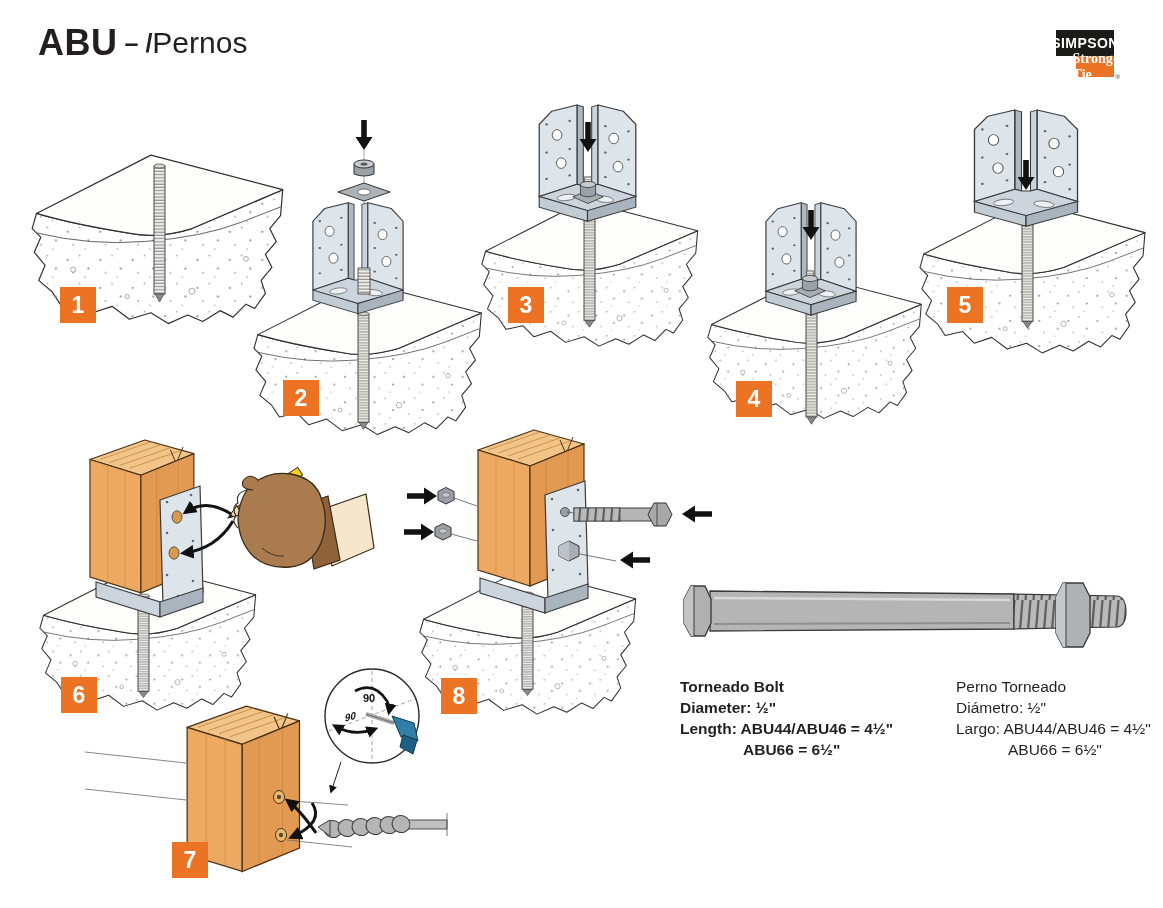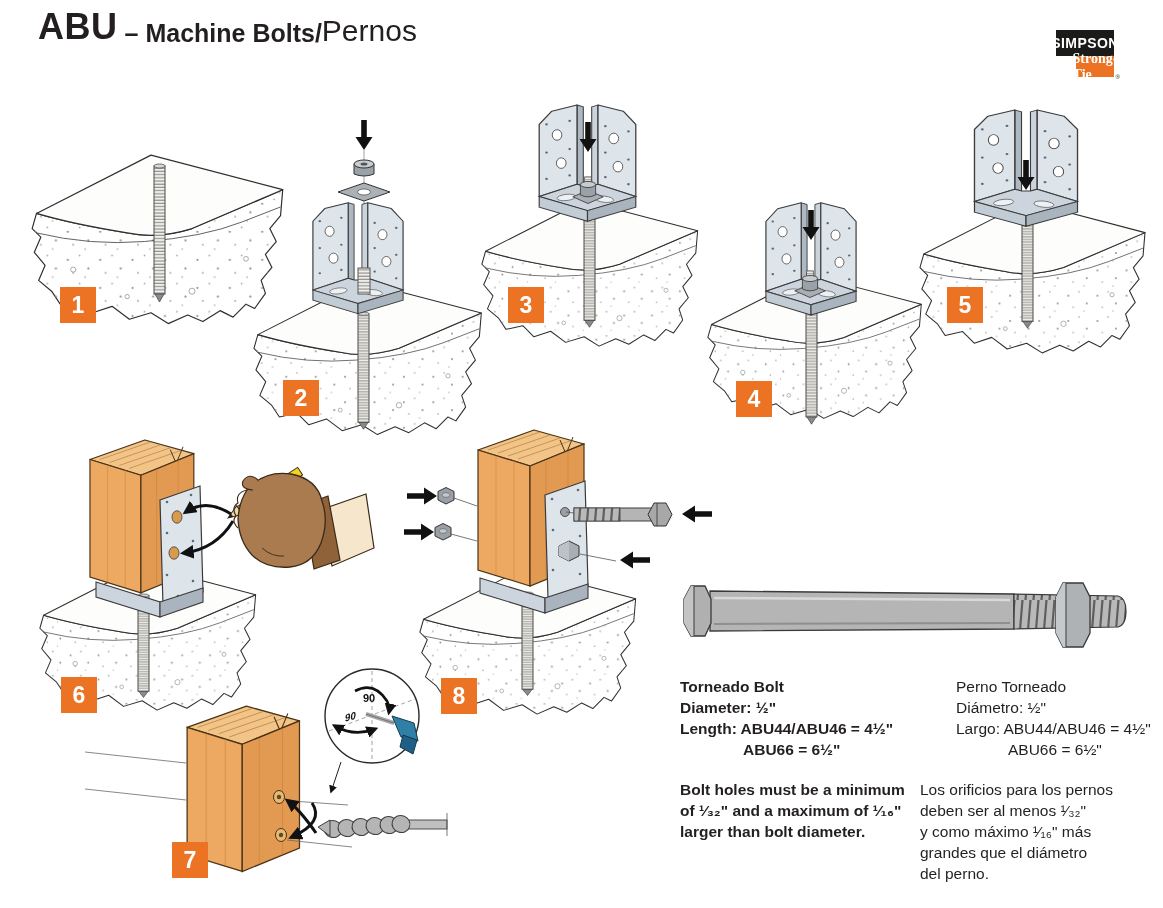--- a/index.html
+++ b/index.html
@@ -1,21 +1,21 @@
 <!DOCTYPE html>
 <html style="--accent-orange: #EB7323; --logo-black: #1B1B19; --wood-orange: #EDA961; --metal-gray: #DDE4EA; --bolt-gray: #B5B5B5;"><head>
 <meta charset="utf-8">
 <style>
   html,body{margin:0;padding:0;background:#fff;}
   .canvas{position:relative;width:1163px;height:908px;background:#fff;overflow:hidden;
           font-family:"Liberation Sans","DejaVu Sans",sans-serif;color:#231f20;}
   .abs{position:absolute;}
 
   
-  .title{left:38px;top:6px;display:flex;align-items:flex-end;}
+  .title{left:38px;top:22px;display:flex;align-items:center;}
   .title .t1{font-size:36px;font-weight:bold;letter-spacing:0.5px;}
   .title .t2{font-size:25px;font-weight:bold;margin:0 7px;}
   .title .t3{font-size:25px;font-weight:bold;}
   .title .t4{font-size:25px;font-weight:bold;}
   .title .t5{font-size:30px;font-weight:normal;}
 
   .logo{left:1056px;top:30px;width:58px;}
   .logo-top{height:26px;background:var(--logo-black,#1B1B19);color:#fff;font-weight:bold;
             font-size:14px;letter-spacing:0.4px;display:flex;align-items:center;justify-content:center;}
   .logo-bot{height:21px;background:var(--accent-orange,#EB7323);color:#fff;font-weight:bold;
@@ -38,21 +38,20 @@
   .indent-es{padding-left:52px;}
 </style>
 </head>
 <body>
 
 <div class="canvas">
 
   <div class="abs title">
     <span class="t1">ABU</span>
     <span class="t2">–</span>
-    <span class="t3">Machine Bolts</span>
     <span class="t4">/</span>
     <span class="t5">Pernos</span>
   </div>
 
   <div class="abs logo">
     <div class="logo-top">SIMPSON</div>
     <div class="logo-bot">Strong-Tie</div>
     <span class="logo-reg">®</span>
   </div>
 
@@ -353,27 +352,15 @@
     <div class="indent-en">ABU66 = 6½"</div>
   </div>
 
   <div class="abs spec" style="left:956px;top:676px">
     <div>Perno Torneado</div>
     <div>Diámetro: ½"</div>
     <div>Largo: ABU44/ABU46 = 4½"</div>
     <div class="indent-es">ABU66 = 6½"</div>
   </div>
 
-  <div class="abs spec spec-bold" style="left:680px;top:779px">
-    <div>Bolt holes must be a minimum</div>
-    <div>of ¹⁄₃₂" and a maximum of ¹⁄₁₆"</div>
-    <div>larger than bolt diameter.</div>
-  </div>
-
-  <div class="abs spec" style="left:920px;top:779px">
-    <div>Los orificios para los pernos</div>
-    <div>deben ser al menos ¹⁄₃₂"</div>
-    <div>y como máximo ¹⁄₁₆" más</div>
-    <div>grandes que el diámetro</div>
-    <div>del perno.</div>
-  </div>
+
 
 </div>
 
 </body></html>

